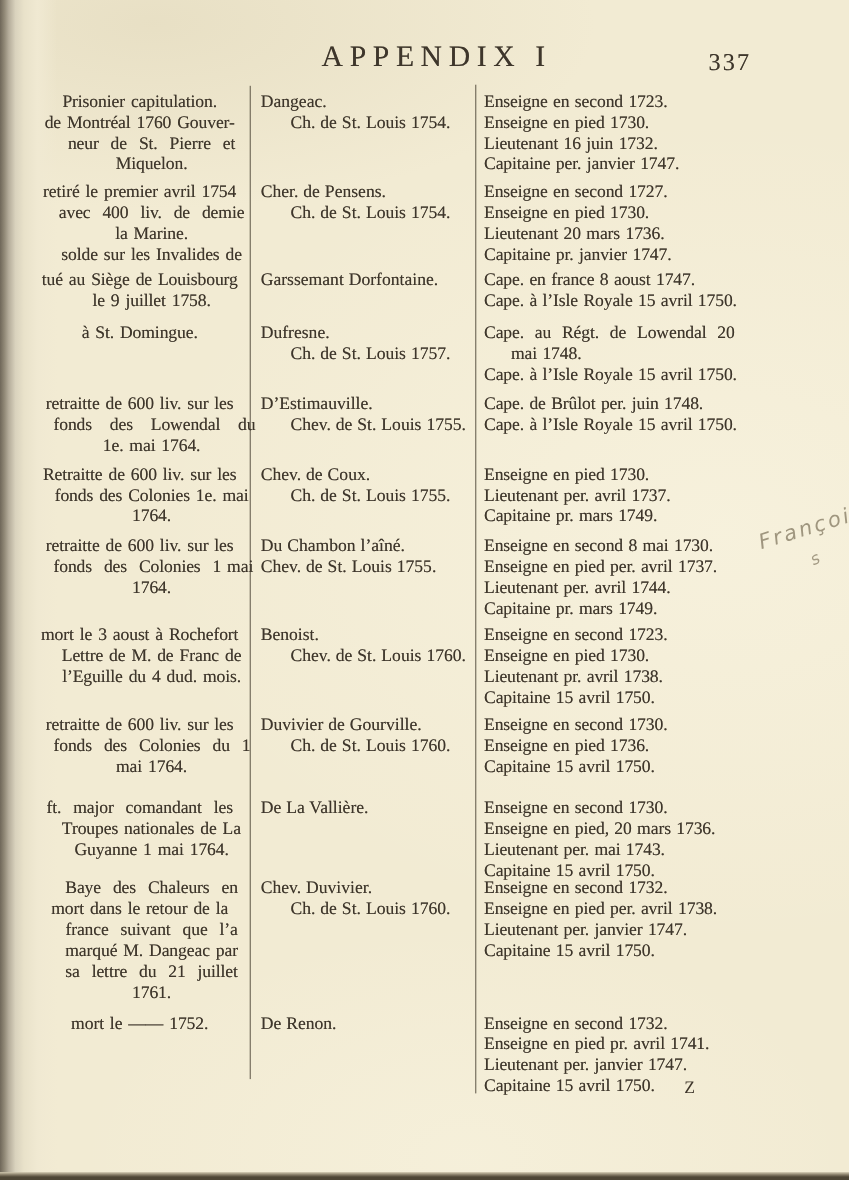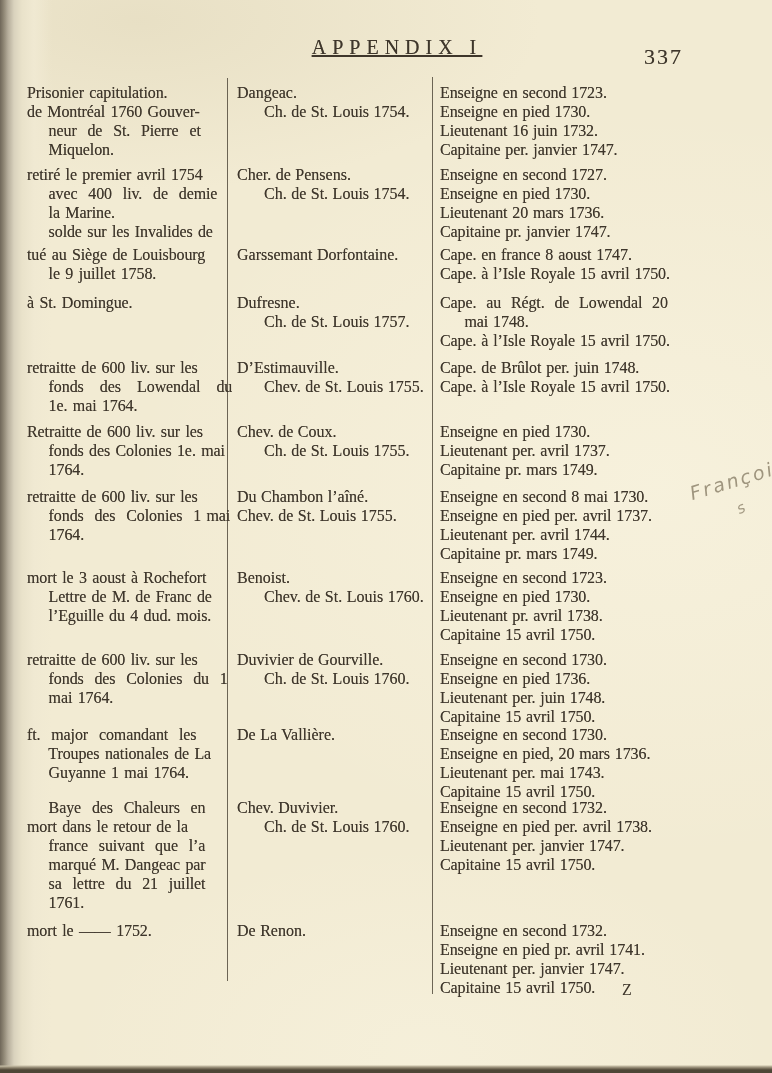--- a/index.html
+++ b/index.html
@@ -20,36 +20,35 @@
   .edge-left{
     position:absolute; left:0; top:0; bottom:0; width:52px;
     background:linear-gradient(90deg,#6f6759 0px,#918977 4px,#b5ad9b 8px,#d9d2bd 14px,#e9e2ca 22px,#f0e9d2 34px,rgba(240,233,210,0) 52px);
   }
   .edge-bottom{
     position:absolute; left:0; bottom:0; right:0; height:8px;
     background:linear-gradient(0deg,#4e4636 0px,#4e4636 3px,#857b66 5px,#c6bda5 7px,rgba(198,189,165,0) 8px);
   }
   .header-title{
     position:absolute; top:36px; left:0; width:772px; padding-left:22px; box-sizing:border-box;
-    text-align:center; font-size:20px; letter-spacing:6px; white-space:pre;
+    text-align:center; font-size:27px; letter-spacing:6px; white-space:pre;
     text-shadow:0 0 .5px rgba(62,54,43,.55);
-    text-decoration:underline;
   }
   .page-number{
     position:absolute; top:44px; left:644px; font-size:22px; letter-spacing:2px;
     text-shadow:0 0 .5px rgba(62,54,43,.5);
   }
   .vrule{ position:absolute; width:1.4px; background:var(--rule); opacity:.8; }
   .vrule.r1{ left:227px; top:78px; height:903px; }
   .vrule.r2{ left:432px; top:77px; height:917px; }
 
   .row{ position:absolute; left:0; width:100%; height:0; }
   .lines{ position:absolute; top:0; font-size:16px; }
   .lines > div{ white-space:pre; line-height:19px; text-shadow:0 0 .45px rgba(62,54,43,.6); }
-  .note { left:27px;  width:200px; word-spacing:1.5px; letter-spacing:-0.1px; }
+  .note { left:27px;  width:200px; word-spacing:1.5px; letter-spacing:-0.1px;text-align:center; }
   .mid  { left:237px; width:195px; word-spacing:.5px; }
   .ranks{ left:440px; width:332px; word-spacing:1px; letter-spacing:-0.1px; }
 
   .signature-mark{ position:absolute; left:622px; top:981px; font-size:16px; }
   .margin-note{
     position:absolute; left:688px; top:468px; width:100px;
     font-family:"DejaVu Sans",sans-serif; font-style:italic;
     color:var(--pencil); font-size:19px; letter-spacing:2.5px;
     transform:rotate(-17deg); opacity:.85; white-space:pre;
   }
@@ -214,21 +213,20 @@
         <div>    fonds  des  Colonies  du  1</div>
         <div>    mai 1764.</div>
       </div>
     <div class="lines mid">
         <div>Duvivier de Gourville.</div>
         <div>      Ch. de St. Louis 1760.</div>
       </div>
     <div class="lines ranks">
         <div>Enseigne en second 1730.</div>
         <div>Enseigne en pied 1736.</div>
-        <div>Lieutenant per. juin 1748.</div>
         <div>Capitaine 15 avril 1750.</div>
       </div>
   </div>
 
   <div class="row" style="top:725px">
     <div class="lines note">
         <div>ft.  major  comandant  les</div>
         <div>    Troupes nationales de La</div>
         <div>    Guyanne 1 mai 1764.</div>
       </div>

